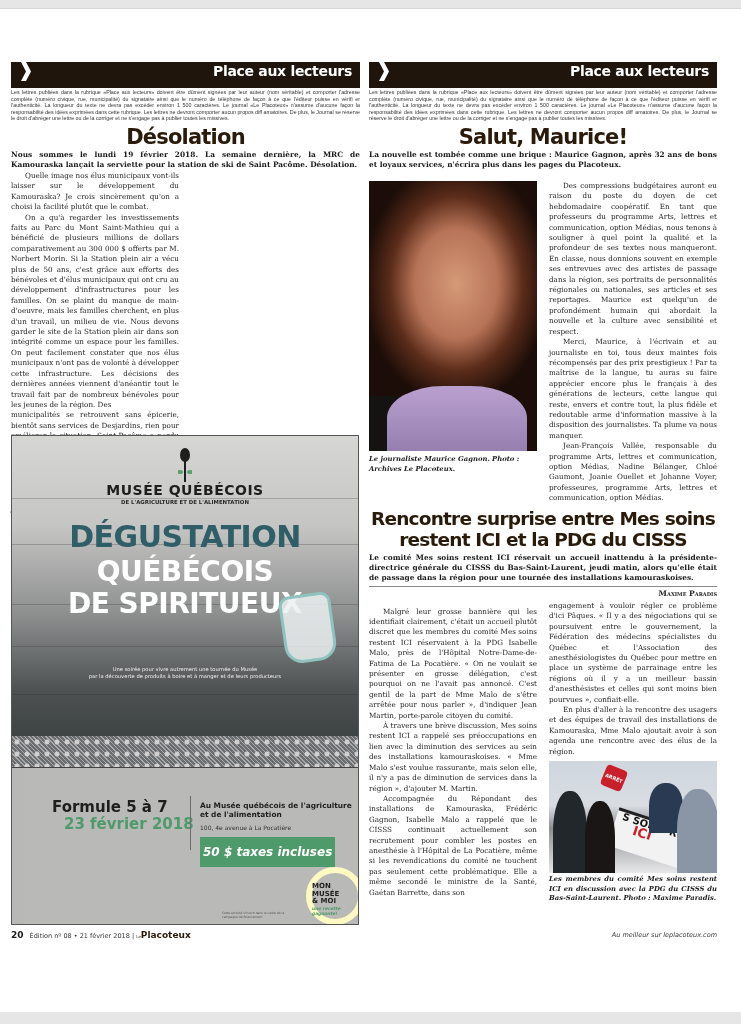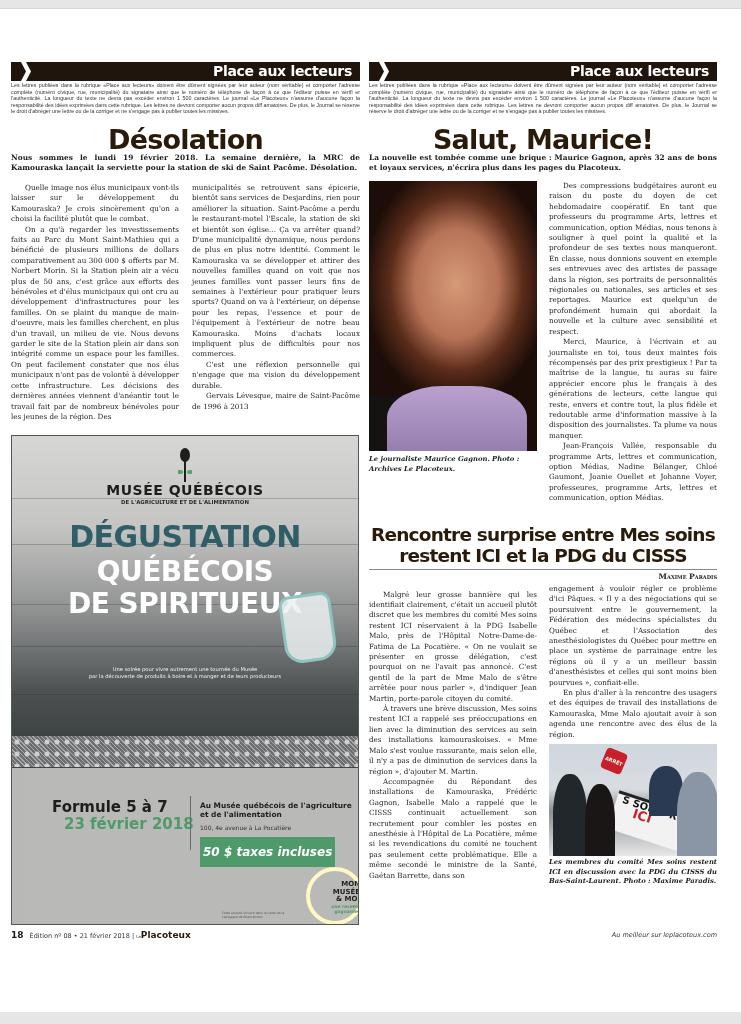--- a/index.html
+++ b/index.html
@@ -5,33 +5,33 @@
   * { box-sizing: border-box; margin: 0; padding: 0; }
   html, body { width: 741px; height: 1024px; background: #ffffff; overflow: hidden; }
   body { position: relative; font-family: "DejaVu Serif", serif; color: #1a1a1a; }
   .topbar { position: absolute; left: 0; top: 0; width: 741px; height: 9px; background: #e6e6e6; border-bottom: 1px solid #d8d8d8; }
   .botbar { position: absolute; left: 0; top: 1012px; width: 741px; height: 12px; background: #e6e6e6; }
 
   .col { position: absolute; top: 62px; }
   .col-left { left: 11px; width: 349px; }
   .col-right { left: 369px; width: 348px; }
 
-  .banner { position: relative; height: 19px; background: #1f150c; }
+  .banner { position: relative; height: 26px; background: #1f150c; }
   .banner .chev { position: absolute; left: 8px; top: 0; width: 12px; height: 19px; }
   .banner .chev svg { display: block; }
   .banner-title { position: absolute; right: 8px; top: 0; font-family: "DejaVu Sans", sans-serif; font-weight: bold; font-size: 14px; line-height: 19px; color: #ffffff; letter-spacing: -0.3px; }
   .disclaimer { font-family: "Liberation Sans", sans-serif; font-size: 5.3px; line-height: 6.6px; color: #333; text-align: justify; margin-top: 1px; }
 
   .headline { font-family: "DejaVu Sans", sans-serif; font-weight: bold; color: #2a1a0a; text-align: center; letter-spacing: -0.8px; }
-  .h1 { font-size: 27px; line-height: 26px; margin-top: 12px; }
+  .h1 { font-size: 21px; line-height: 26px; margin-top: 2px; }
   .lede { font-family: "DejaVu Serif", serif; font-weight: bold; font-size: 7.4px; line-height: 10px; color: #1a1a1a; text-align: justify; }
 
   .body { font-size: 7.2px; line-height: 10.4px; text-align: justify; color: #222; }
   .body p { text-indent: 14px; }
-  .two-col { display: flex; justify-content: space-between; margin-top: 10px; }
+  .two-col { display: flex; justify-content: space-between; margin-top: 1px; flex-direction: column; }
   .two-col > div { width: 168px; }
 
   
   .ad { position: absolute; left: 11px; top: 435px; width: 348px; height: 490px; border: 1px solid #555; background: #b8b8b6; overflow: hidden; }
   .ad-top { position: absolute; left: 0; top: 0; width: 346px; height: 300px;
     background: linear-gradient(180deg, #d6d6d4 0%, #c5c5c3 30%, #8c8e8e 60%, #4d5152 85%, #3e4344 100%); }
   .plank { position: absolute; left: 0; width: 346px; height: 1px; background: rgba(40,40,40,0.25); }
   .ad-logo { position: absolute; left: 0; top: 12px; width: 346px; text-align: center; }
   .spoon { margin: 0 auto; width: 14px; height: 34px; position: relative; }
   .logo-name { font-family: "DejaVu Sans", sans-serif; font-weight: bold; font-size: 14px; color: #1e1e1e; letter-spacing: 0.5px; margin-top: 0px; }
@@ -46,34 +46,34 @@
       repeating-linear-gradient(45deg, #a9a9a9 0 1px, #6a6e70 1px 3px);
     border-bottom: 1px solid #444; }
   .ad-bottom { position: absolute; left: 12px; top: 333px; width: 346px; height: 156px; background: #b9b9b7; }
   .formule { position: absolute; left: 28px; top: 30px; font-family: "DejaVu Sans", sans-serif; font-weight: bold; font-size: 15px; line-height: 17px; color: #1e1e1e; }
   .formule .date { color: #4f9a6a; margin-left: 12px; }
   .ad-divider { position: absolute; left: 166px; top: 27px; width: 1px; height: 54px; background: #6a6a6a; }
   .ad-venue { position: absolute; left: 176px; top: 32px; width: 160px; font-family: "DejaVu Sans", sans-serif; }
   .ad-venue .vname { font-weight: bold; font-size: 7.4px; line-height: 9px; color: #1e1e1e; }
   .ad-venue .addr { font-size: 6px; color: #333; margin-top: 5px; }
   .ad-venue .price { display: inline-block; margin-top: 6px; background: #4f9a6a; color: #fff; font-weight: bold; font-size: 12px; padding: 8px 3px; font-style: italic; }
-  .mmm { position: absolute; left: 282px; top: 98px; width: 58px; height: 58px; border: 4px solid #fef9c3; border-radius: 50%; text-align: right; font-family: "DejaVu Sans", sans-serif; font-weight: bold; font-size: 7px; line-height: 7.5px; color: #1e1e1e; padding-top: 10px; }
+  .mmm { position: absolute; left: 282px; top: 98px; width: 58px; height: 58px; border: 6px solid #fef9c3; border-radius: 50%; text-align: left; font-family: "DejaVu Sans", sans-serif; font-weight: bold; font-size: 7px; line-height: 7.5px; color: #1e1e1e; padding-top: 10px; }
   .mmm .sub { font-size: 4.4px; line-height: 5px; color: #4f9a6a; font-style: italic; }
   .ad-fine { position: absolute; left: 198px; top: 143px; font-family: "DejaVu Sans", sans-serif; font-size: 3px; line-height: 3.6px; color: #555; width: 70px; }
 
   
   .photo-maurice { position: absolute; left: 369px; top: 181px; width: 168px; height: 270px; overflow: hidden;
     background: radial-gradient(ellipse 55% 45% at 52% 38%, #d59a78 0%, #b77357 45%, #5b2c1a 72%, #1c0d08 100%); }
   .photo-maurice .shirt { position: absolute; left: 18px; top: 205px; width: 140px; height: 80px; background: linear-gradient(180deg, #b9a0cf, #8e78a8); border-radius: 40% 40% 0 0; }
   .photo-maurice .jacket { position: absolute; left: 0; top: 215px; width: 38px; height: 60px; background: #151212; }
   .caption { font-family: "DejaVu Serif", serif; font-style: italic; font-weight: bold; font-size: 6.8px; line-height: 9.5px; color: #222; }
   .cap-maurice { position: absolute; left: 369px; top: 455px; width: 168px; }
   .maurice-text { position: absolute; left: 549px; top: 181px; width: 168px; }
 
-  .rencontre { position: absolute; left: 369px; top: 524px; width: 348px; }
+  .rencontre { position: absolute; left: 369px; top: 508px; width: 348px; }
   .h2 { font-size: 18.5px; line-height: 21px; }
   .rule { height: 1px; background: #888; margin-top: 3px; }
   .byline { font-family: "DejaVu Serif", serif; font-weight: bold; font-variant: small-caps; font-size: 7.6px; text-align: right; color: #222; margin-top: 2px; }
   .renc-cols { display: flex; justify-content: space-between; margin-top: 3px; align-items: center; }
   .renc-cols > div { width: 168px; }
 
   .photo-cisss { position: relative; width: 168px; height: 112px; margin-top: 4px; overflow: hidden;
     background: linear-gradient(180deg, #cfd6de 0%, #d9dde2 40%, #8c8f92 60%, #e8e8ea 100%); }
   .photo-cisss .stop { position: absolute; left: 54px; top: 6px; width: 22px; height: 22px; background: #c8202a; border-radius: 4px; transform: rotate(22deg); color: #fff; font-family: "DejaVu Sans", sans-serif; font-size: 5px; font-weight: bold; text-align: center; line-height: 22px; }
   .photo-cisss .banner-sign { position: absolute; left: 62px; top: 60px; width: 95px; height: 40px; background: #f2f2f2; transform: rotate(18deg); border-top: 3px solid #222; color: #111; font-family: "DejaVu Sans", sans-serif; font-weight: bold; font-size: 10px; padding-left: 6px; }
@@ -189,20 +189,21 @@
 <div class="caption cap-maurice">Le journaliste Maurice Gagnon. Photo : Archives Le Placoteux.</div>
 
 <div class="maurice-text body">
   <p>Des compressions budgétaires auront eu raison du poste du doyen de cet hebdomadaire coopératif. En tant que professeurs du programme Arts, lettres et communication, option Médias, nous tenons à souligner à quel point la qualité et la profondeur de ses textes nous manqueront. En classe, nous donnions souvent en exemple ses entrevues avec des artistes de passage dans la région, ses portraits de personnalités régionales ou nationales, ses articles et ses reportages. Maurice est quelqu'un de profondément humain qui abordait la nouvelle et la culture avec sensibilité et respect.</p>
   <p>Merci, Maurice, à l'écrivain et au journaliste en toi, tous deux maintes fois récompensés par des prix prestigieux ! Par ta maîtrise de la langue, tu auras su faire apprécier encore plus le français à des générations de lecteurs, cette langue qui reste, envers et contre tout, la plus fidèle et redoutable arme d'information massive à la disposition des journalistes. Ta plume va nous manquer.</p>
   <p>Jean-François Vallée, responsable du programme Arts, lettres et communication, option Médias, Nadine Bélanger, Chloé Gaumont, Joanie Ouellet et Johanne Voyer, professeures, programme Arts, lettres et communication, option Médias.</p>
 </div>
 
 <div class="rencontre">
   <div class="headline h2">Rencontre surprise entre Mes soins restent ICI et la PDG du CISSS</div>
+  <div class="lede" style="margin-top:3px">Le comité Mes soins restent ICI réservait un accueil inattendu à la présidente-directrice générale du CISSS du Bas-Saint-Laurent, jeudi matin, alors qu'elle était de passage dans la région pour une tournée des installations kamouraskoises.</div>
   <div class="rule"></div>
   <div class="byline">Maxime Paradis</div>
   <div class="renc-cols body">
     <div>
       <p>Malgré leur grosse bannière qui les identifiait clairement, c'était un accueil plutôt discret que les membres du comité Mes soins restent ICI réservaient à la PDG Isabelle Malo, près de l'Hôpital Notre-Dame-de-Fatima de La Pocatière. « On ne voulait se présenter en grosse délégation, c'est pourquoi on ne l'avait pas annoncé. C'est gentil de la part de Mme Malo de s'être arrêtée pour nous parler », d'indiquer Jean Martin, porte-parole citoyen du comité.</p>
       <p>À travers une brève discussion, Mes soins restent ICI a rappelé ses préoccupations en lien avec la diminution des services au sein des installations kamouraskoises. « Mme Malo s'est voulue rassurante, mais selon elle, il n'y a pas de diminution de services dans la région », d'ajouter M. Martin.</p>
       <p>Accompagnée du Répondant des installations de Kamouraska, Frédéric Gagnon, Isabelle Malo a rappelé que le CISSS continuait actuellement son recrutement pour combler les postes en anesthésie à l'Hôpital de La Pocatière, même si les revendications du comité ne touchent pas seulement cette problématique. Elle a même secondé le ministre de la Santé, Gaétan Barrette, dans son</p>
     </div>
     <div>
       <p style="text-indent:0">engagement à vouloir régler ce problème d'ici Pâques. « Il y a des négociations qui se poursuivent entre le gouvernement, la Fédération des médecins spécialistes du Québec et l'Association des anesthésiologistes du Québec pour mettre en place un système de parrainage entre les régions où il y a un meilleur bassin d'anesthésistes et celles qui sont moins bien pourvues », confiait-elle.</p>
@@ -217,19 +218,19 @@
         <div class="p" style="left:36px;top:40px;width:30px;height:80px;background:#1a1616"></div>
         <div class="p" style="left:100px;top:22px;width:34px;height:50px;background:#2a3a52"></div>
         <div class="p" style="left:128px;top:28px;width:42px;height:90px;background:#8a96a6"></div>
       </div>
       <div class="caption cap-cisss">Les membres du comité Mes soins restent ICI en discussion avec la PDG du CISSS du Bas-Saint-Laurent. Photo : Maxime Paradis.</div>
     </div>
   </div>
 </div>
 
 <div class="footer-left">
-  <span class="pg">18</span>
+  <span class="pg">20</span>
   <span>Édition nº 08 • 21 février 2018 |</span>
   <span style="font-size:4px">Le</span><span class="brand">Placoteux</span>
 </div>
 <div class="footer-right">Au meilleur sur leplacoteux.com</div>
 
 <div class="botbar"></div>
 
 </body></html>

